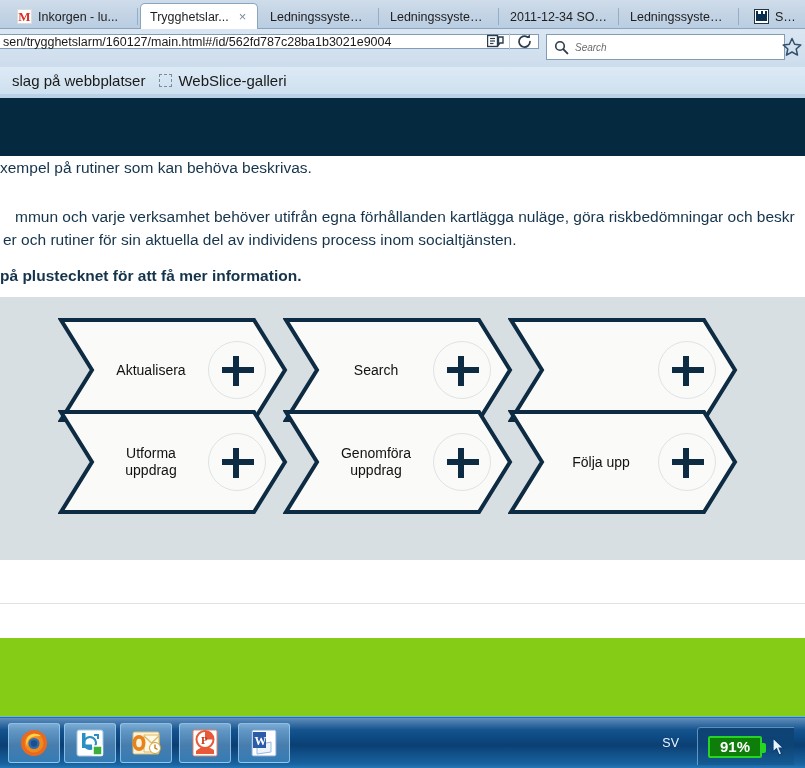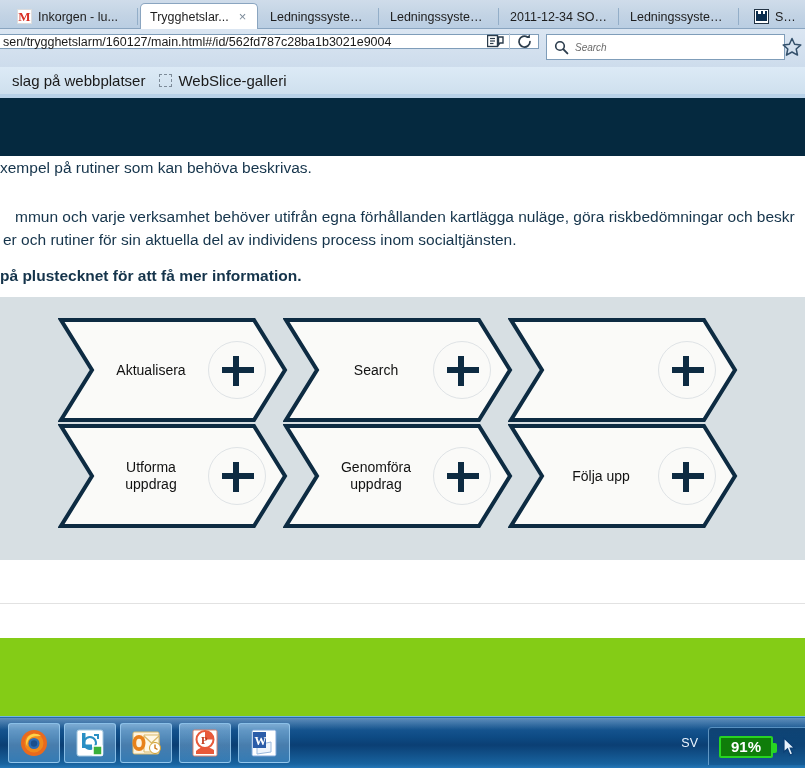--- a/index.html
+++ b/index.html
@@ -151,21 +151,21 @@
 
   
   .diagram {
     position: absolute; left: 0; top: 203px; width: 805px; height: 263px;
     background: #d7dfe3;
   }
   .chev-row {
     position: absolute; left: 0; width: 805px; height: 106px;
   }
   .row1 { top: 20px; }
-  .row2 { top: 126px; text-decoration: underline; }
+  .row2 { top: 112px; text-decoration: underline; }
 
   .chev {
     position: absolute; top: 0; width: 230px; height: 106px;
   }
   .chev svg { position: absolute; left: 0; top: 0; }
   .chev-label {
     position: absolute; left: 34px; top: 0; width: 118px; height: 106px;
     display: flex; align-items: center; justify-content: center;
     text-align: center;
     font-size: 14px; color: #111111; line-height: 1.2;
@@ -206,22 +206,22 @@
   .tb-btn {
     width: 52px; height: 40px; border-radius: 3px;
     background: linear-gradient(to bottom, rgba(180,220,250,.55), rgba(90,160,215,.45));
     border: 1px solid rgba(160,210,245,.75);
     display: flex; align-items: center; justify-content: center;
     position: relative;
   }
   .tb-btn.sep { margin-left: 3px; }
   .tray {
     position: absolute; right: 0; top: 0; height: 52px;
-    display: flex; align-items: center; gap: 10px;
-    padding-right: 0;
+    display: flex; align-items: center; gap: 18px;
+    padding-right: 11px;
   }
   .tray-lang { font-size: 12.5px; color: #eaf4ff; }
   .tray-box {
     height: 38px; margin-top: 6px;
     background: linear-gradient(to bottom, rgba(12,60,105,.75), rgba(20,85,140,.55));
     border-left: 1px solid rgba(150,200,240,.6);
     border-top: 1px solid rgba(150,200,240,.5);
     border-radius: 4px 0 0 0;
     display: flex; align-items: center; gap: 8px;
     padding: 0 6px 0 10px;

